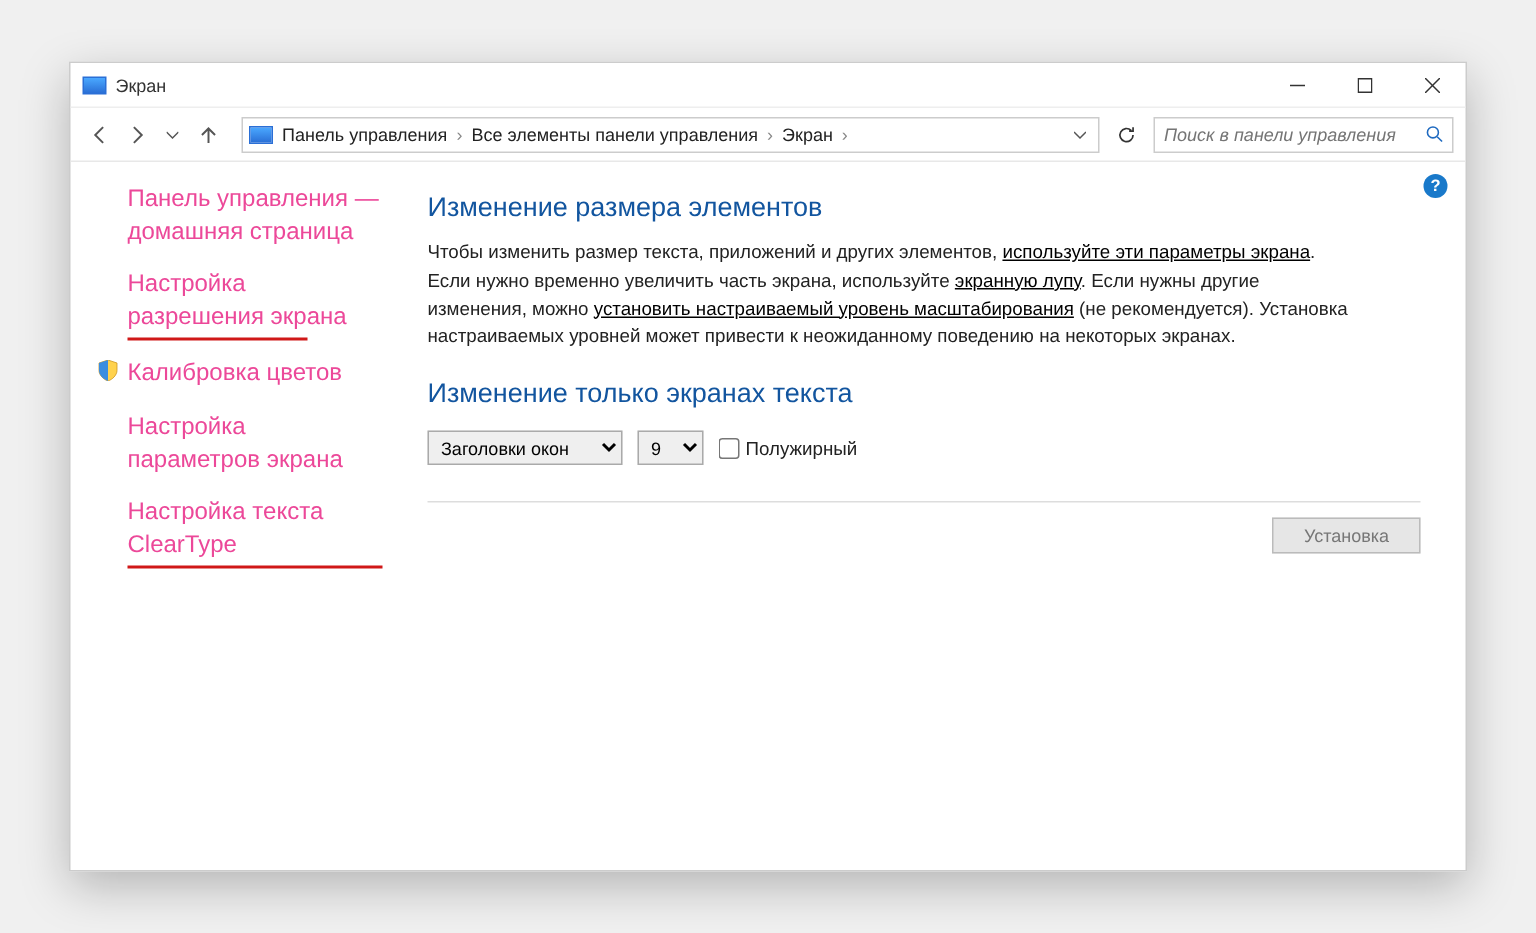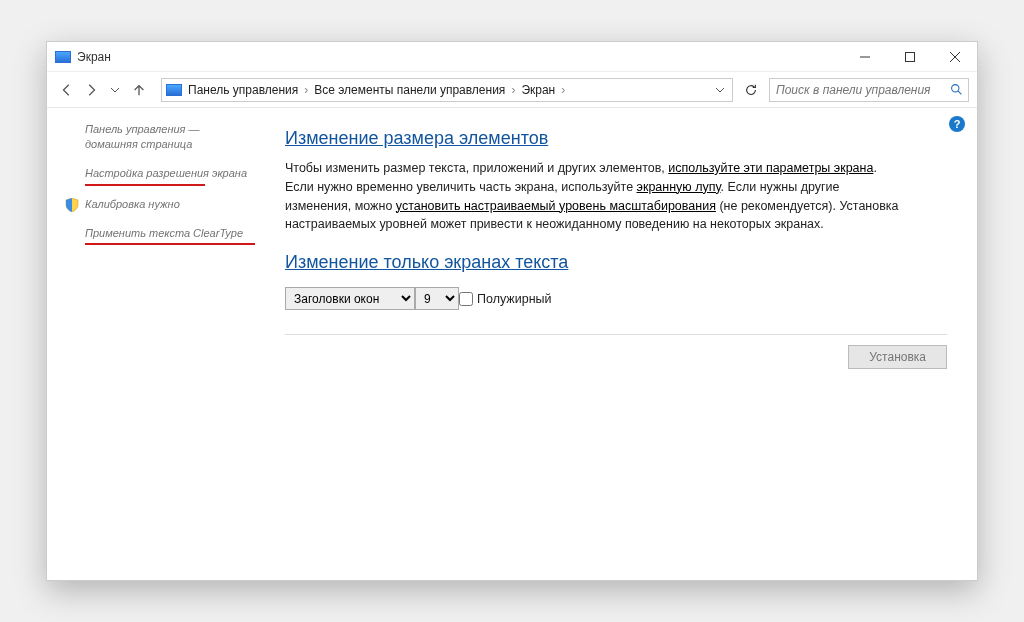--- a/index.html
+++ b/index.html
@@ -143,29 +143,28 @@
     font-weight: bold;
     display:flex;
     align-items:center;
     justify-content:center;
   }
   .sidebar {
     width: 218px;
     padding: 14px 12px 0 18px;
   }
   .side-link {
-    color: #737373;
-    font-size: 11px;
+    color: #ec4899;
+    font-size: 16px;
     margin-bottom: 14px;
     display: flex;
     align-items: flex-start;
     gap: 6px;
     line-height: 1.35;
     cursor: pointer;
-    font-style: italic;
   }
   .side-link .shield {
     width: 14px; height:14px;
     flex-shrink: 0;
     margin-top: 1px;
   }
   .side-link .noicon {
     width: 14px; flex-shrink:0;
   }
   .underline-annot {
@@ -178,21 +177,20 @@
   .main {
     flex:1;
     padding: 20px 30px 0 20px;
     color: #222;
   }
   h1.section {
     color: #12559f;
     font-weight: 400;
     font-size: 18px;
     margin: 0 0 10px 0;
-    text-decoration: underline;
   }
   .para {
     font-size: 12.5px;
     line-height: 1.5;
     margin-bottom: 18px;
     max-width: 620px;
   }
   .para a {
     color: #000000;
     text-decoration: underline;
@@ -200,20 +198,21 @@
   }
   .subheading {
     color: #12559f;
     font-weight: 400;
     font-size: 17px;
     margin: 28px 0 8px 0;
   }
   .controls-row {
     display:flex;
     align-items:center;
+    gap: 10px;
     margin-top: 14px;
   }
   select.fake {
     height: 23px;
     font-family: inherit;
     font-size: 12px;
     border: 1px solid #aaa;
     background: #efefef;
     padding: 0 4px;
   }
@@ -332,25 +331,29 @@
         <span>Настройка разрешения экрана</span>
       </div>
       <div class="underline-annot"></div>
       <div class="side-link">
         <span class="shield">
           <svg viewBox="0 0 14 14">
               <path d="M7 0 L13 2 V7 C13 10 10 13 7 14 C4 13 1 10 1 7 V2 Z" fill="#ffd24d" stroke="#c8901a" stroke-width="0.5"></path>
               <path d="M7 0 L7 14 C4 13 1 10 1 7 V2 Z" fill="#3a8de0"></path>
             </svg>
         </span>
-        <span>Калибровка нужно</span>
+        <span>Калибровка цветов</span>
       </div>
       <div class="side-link">
         <span class="noicon"></span>
-        <span>Применить текста ClearType</span>
+        <span>Настройка параметров экрана</span>
+      </div>
+      <div class="side-link">
+        <span class="noicon"></span>
+        <span>Настройка текста ClearType</span>
       </div>
       <div class="underline-annot wide"></div>
     </div>
 
     <div class="main">
       <h1 class="section">Изменение размера элементов</h1>
       <div class="para">
         <span>Чтобы изменить размер текста, приложений и других элементов, </span><a>используйте эти параметры экрана</a><span>. Если нужно временно увеличить часть экрана, используйте </span><a>экранную лупу</a><span>. Если нужны другие изменения, можно </span><a>установить настраиваемый уровень масштабирования</a><span> (не рекомендуется). Установка настраиваемых уровней может привести к неожиданному поведению на некоторых экранах.</span>
       </div>
 

